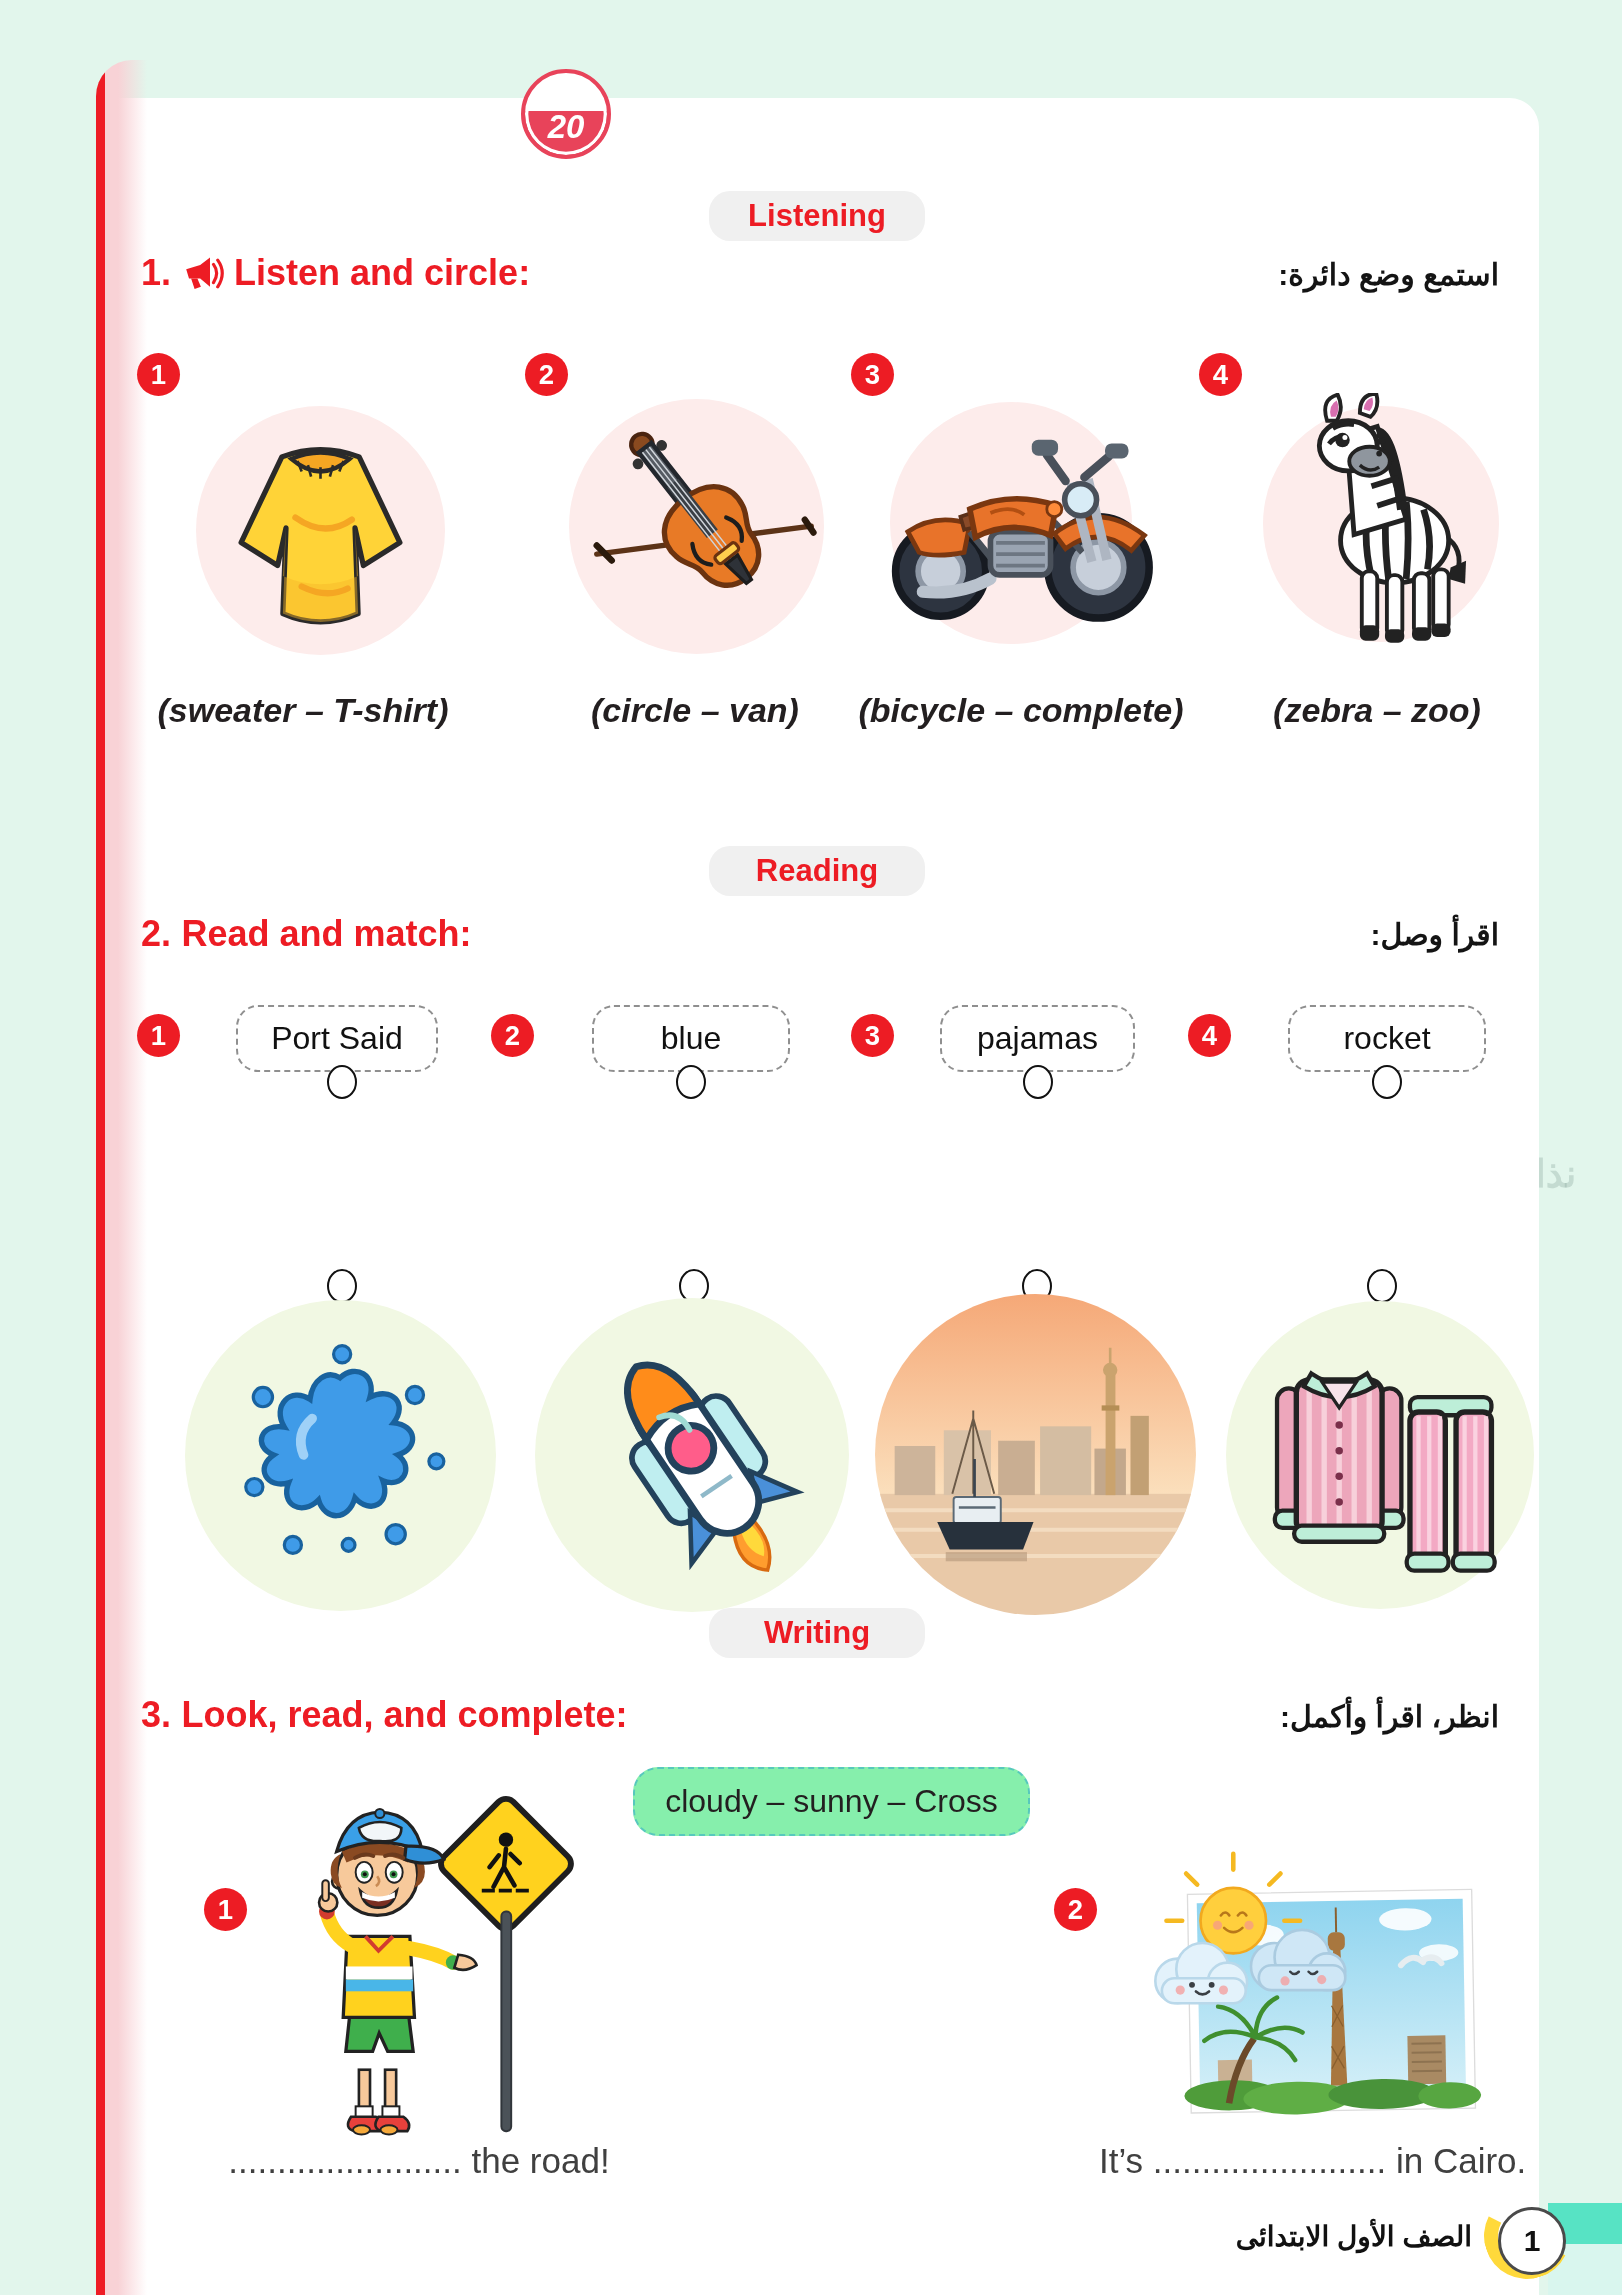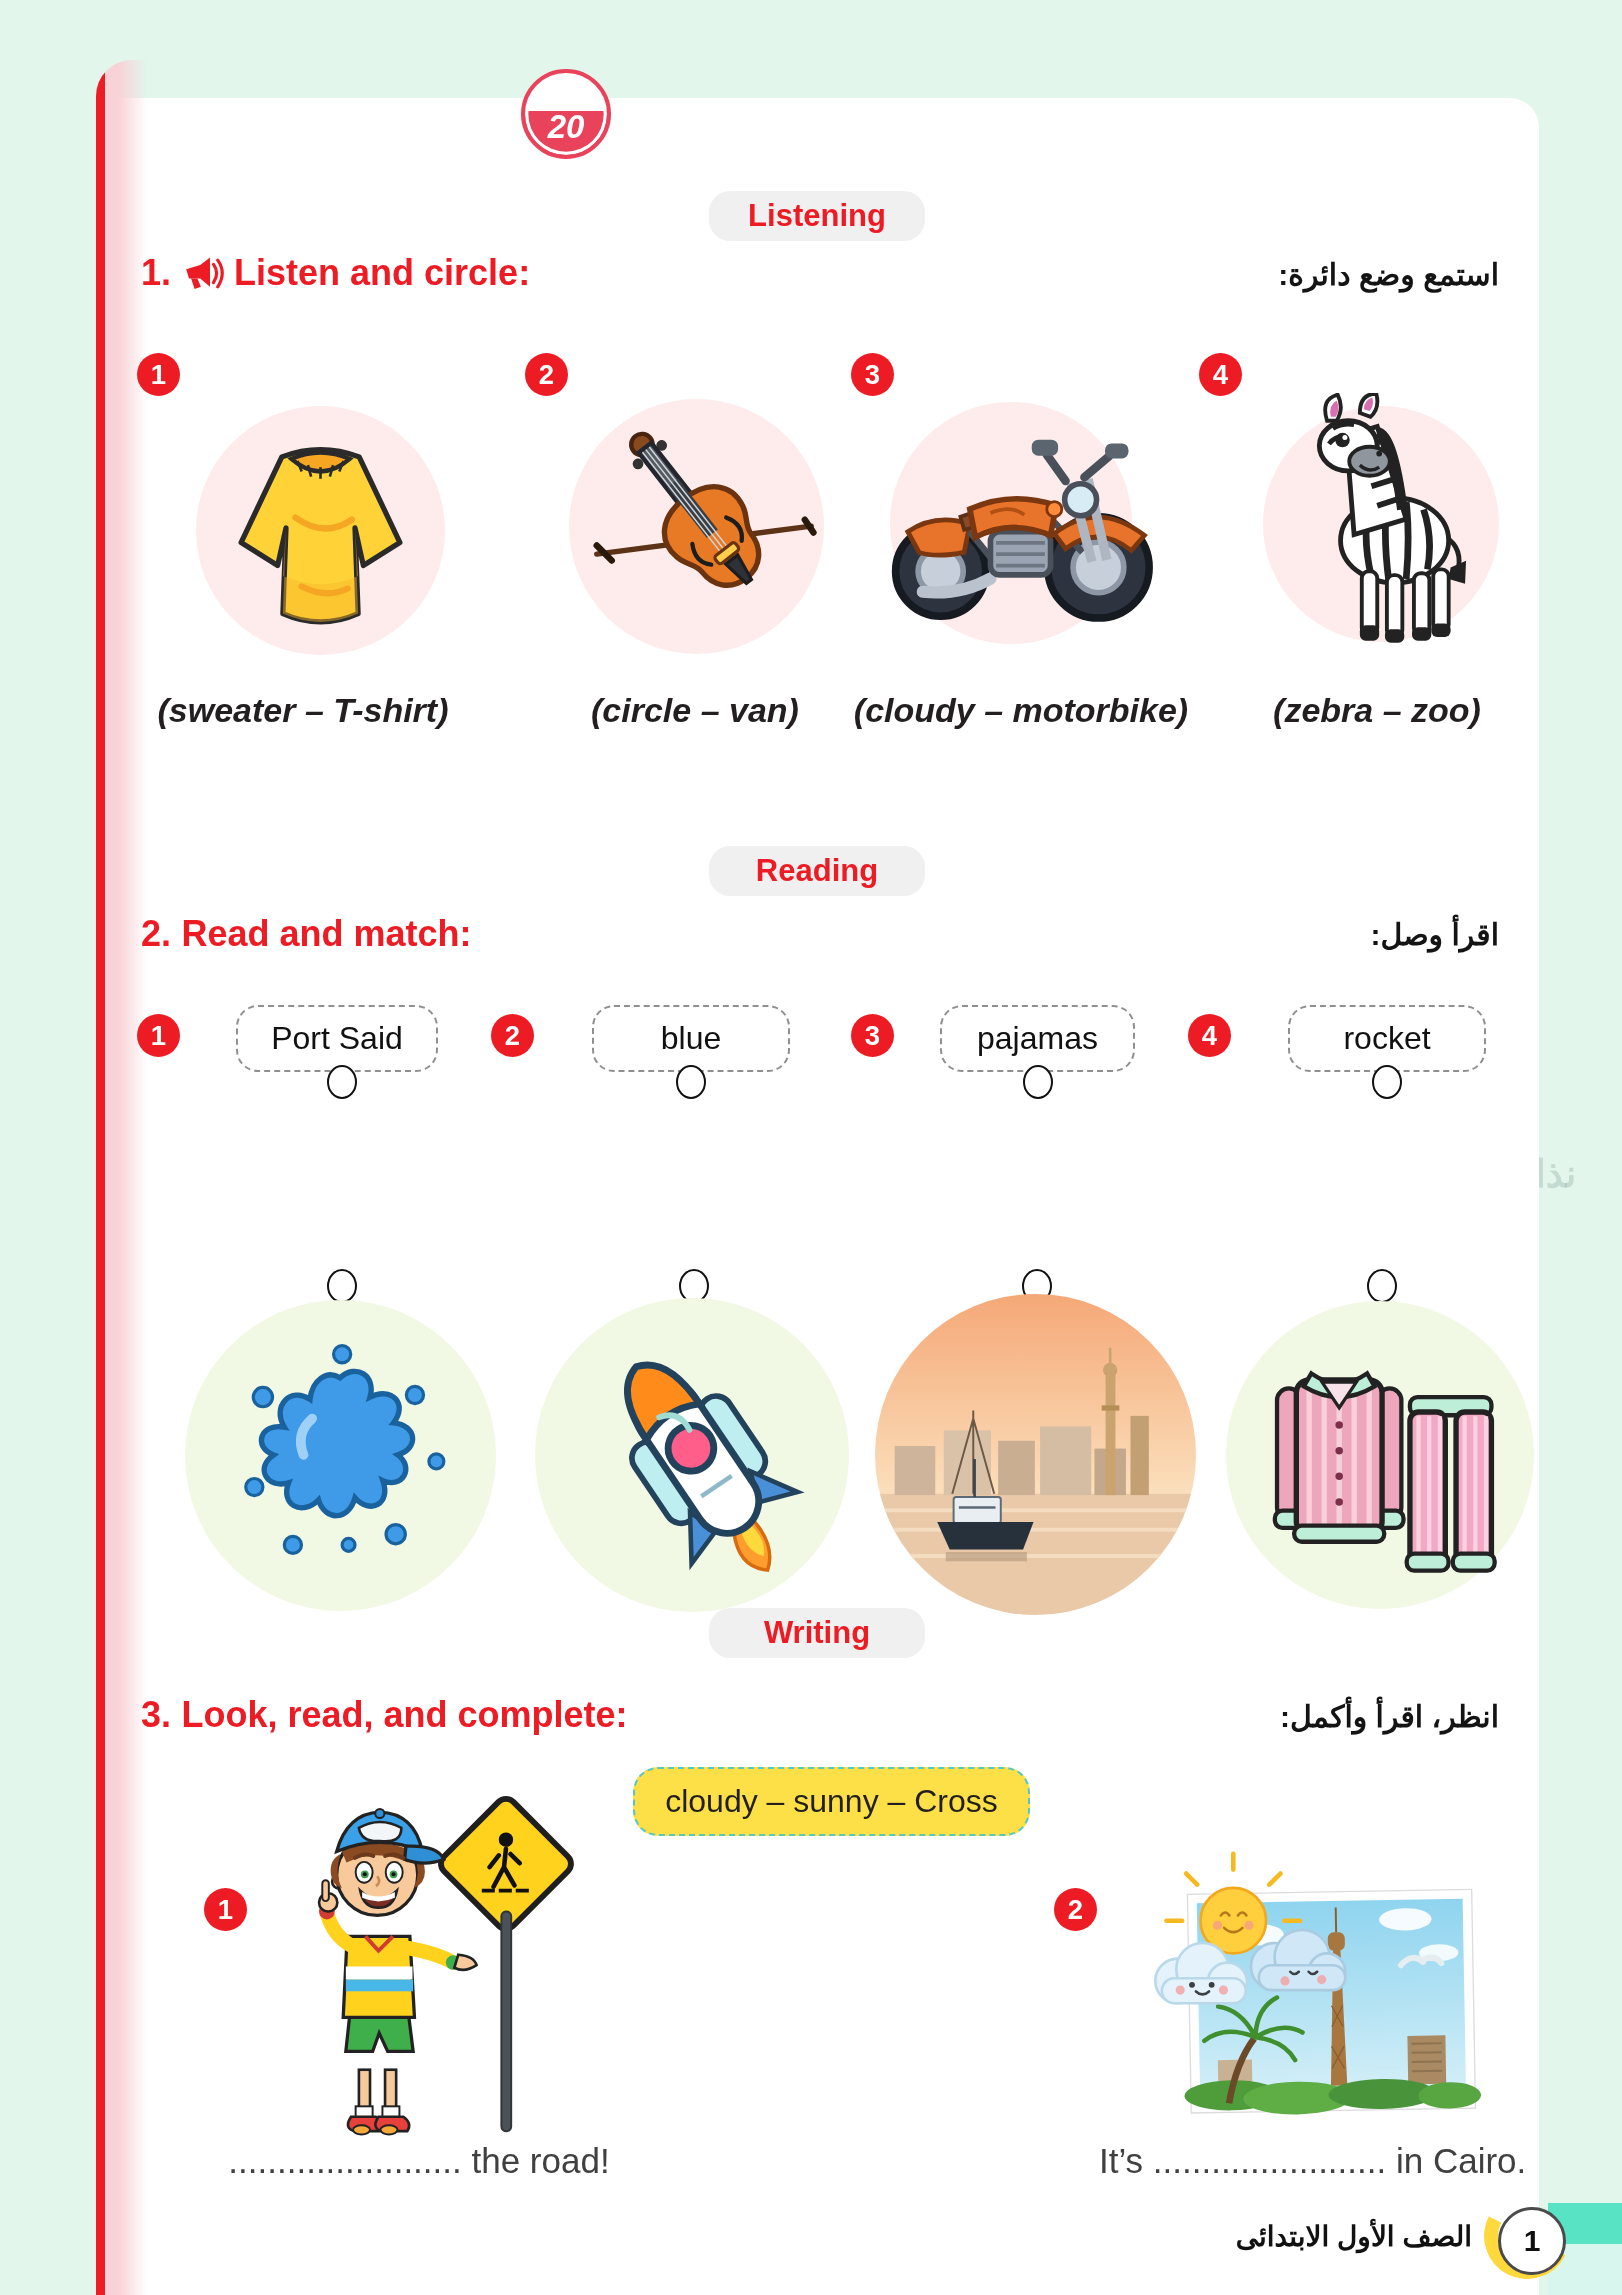--- a/index.html
+++ b/index.html
@@ -23,21 +23,21 @@
   .qar{position:absolute;font-weight:bold;font-size:30px;color:#141414;direction:rtl;white-space:nowrap;}
   .nbadge{position:absolute;width:43px;height:43px;border-radius:50%;background:#ed1c24;color:#fff;
           font-weight:bold;font-size:27.5px;display:flex;align-items:center;justify-content:center;}
   .pcirc{position:absolute;border-radius:50%;background:#fdeceb;}
   .gcirc{position:absolute;border-radius:50%;background:#f1f8e3;}
   .cap{position:absolute;font-size:34px;font-weight:bold;color:#231f20;text-align:center;white-space:nowrap;font-style:italic;}
   .wbox{position:absolute;height:63px;border:2.6px dashed #8f8f8f;border-radius:22px;background:#fff;
         display:flex;align-items:center;justify-content:center;font-size:32px;color:#111;text-align:center;}
   .mdot{position:absolute;width:26px;height:30px;border:2.6px solid #111;border-radius:50%;background:#fff;}
   .bank{position:absolute;left:633px;top:1767px;width:393px;height:65px;border:2.6px dashed #57c8bd;
-        border-radius:25px;background:#fde047;display:flex;align-items:center;justify-content:center;font-size:32px;}
+        border-radius:25px;background:#86efac;display:flex;align-items:center;justify-content:center;font-size:32px;}
   .wcap{position:absolute;font-size:35px;color:#404040;text-align:center;white-space:nowrap;}
   .ill{position:absolute;}
   .wm-ring{position:absolute;left:268px;top:753px;width:707px;height:707px;border-radius:50%;
            border:36px solid rgba(126,214,194,0.14);}
   .wm-big{position:absolute;left:445px;top:694px;font-size:216px;font-weight:bold;
           color:rgba(35,31,32,0.06);transform:rotate(48deg);transform-origin:left top;
           letter-spacing:36px;white-space:nowrap;}
   .wm-sub{position:absolute;left:589px;top:1243px;font-size:144px;font-weight:bold;
           color:rgba(35,31,32,0.05);transform:rotate(48deg);transform-origin:left top;
           letter-spacing:26px;white-space:nowrap;}
@@ -170,21 +170,21 @@
     <path d="M62 36 q10 -6 22 -4 M58 52 q6 -8 16 -8" stroke="#222" stroke-width="5"></path>
     <ellipse cx="100" cy="70" rx="21" ry="15" fill="#8f969e" stroke="#222" stroke-width="4"></ellipse>
     <path d="M90 74 q10 9 20 2" stroke="#222" stroke-width="3.5" fill="none"></path>
     <circle cx="110" cy="62" r="3" fill="#222"></circle>
     <circle cx="72" cy="48" r="7.5" fill="#222"></circle>
       <circle cx="74.5" cy="45.5" r="2.6" fill="#fff"></circle>
   </svg>
 
   <div class="cap" style="left:120px;top:691px;width:366px;">(sweater – T-shirt)</div>
   <div class="cap" style="left:512px;top:691px;width:366px;">(circle – van)</div>
-  <div class="cap" style="left:838px;top:691px;width:366px;">(cloudy – motorbike)</div>
+  <div class="cap" style="left:838px;top:691px;width:366px;">(bicycle – complete)</div>
   <div class="cap" style="left:1194px;top:691px;width:366px;">(zebra – zoo)</div>
 
   <div class="sec" style="left:709px;top:846px;">Reading</div>
 
   <div class="q" style="left:141px;top:913px;">
     <span>2.</span>
     <span>Read and match:</span>
   </div>
   <div class="qar" style="right:124px;top:917px;margin-left:20px;">اقرأ وصل:</div>
 

